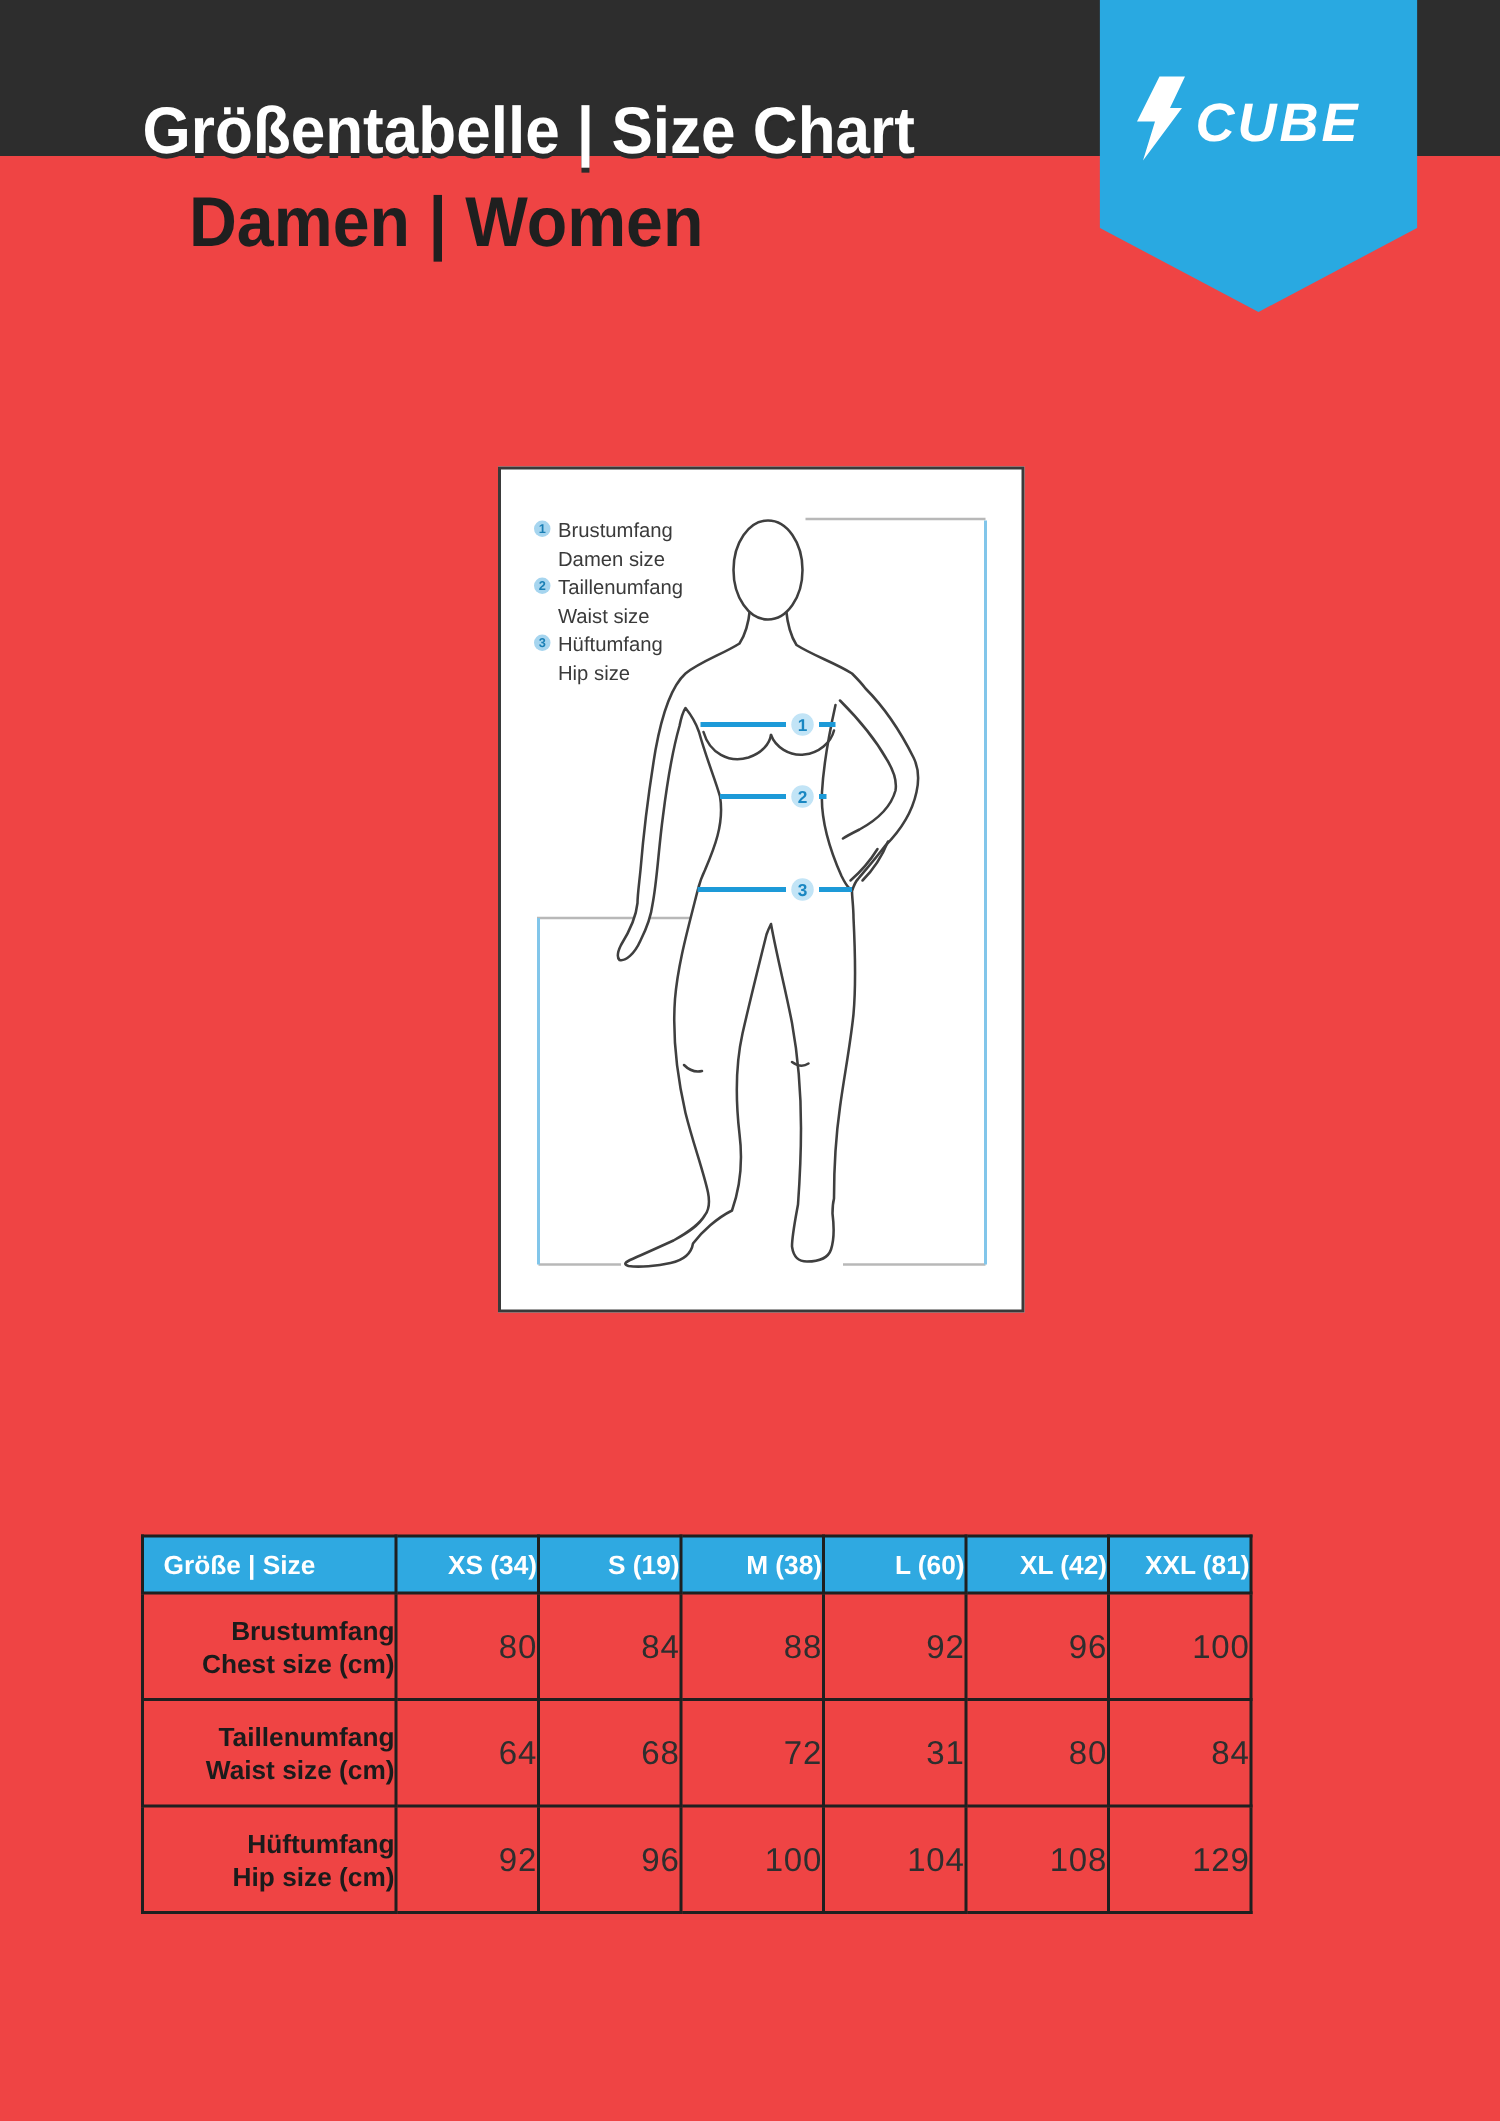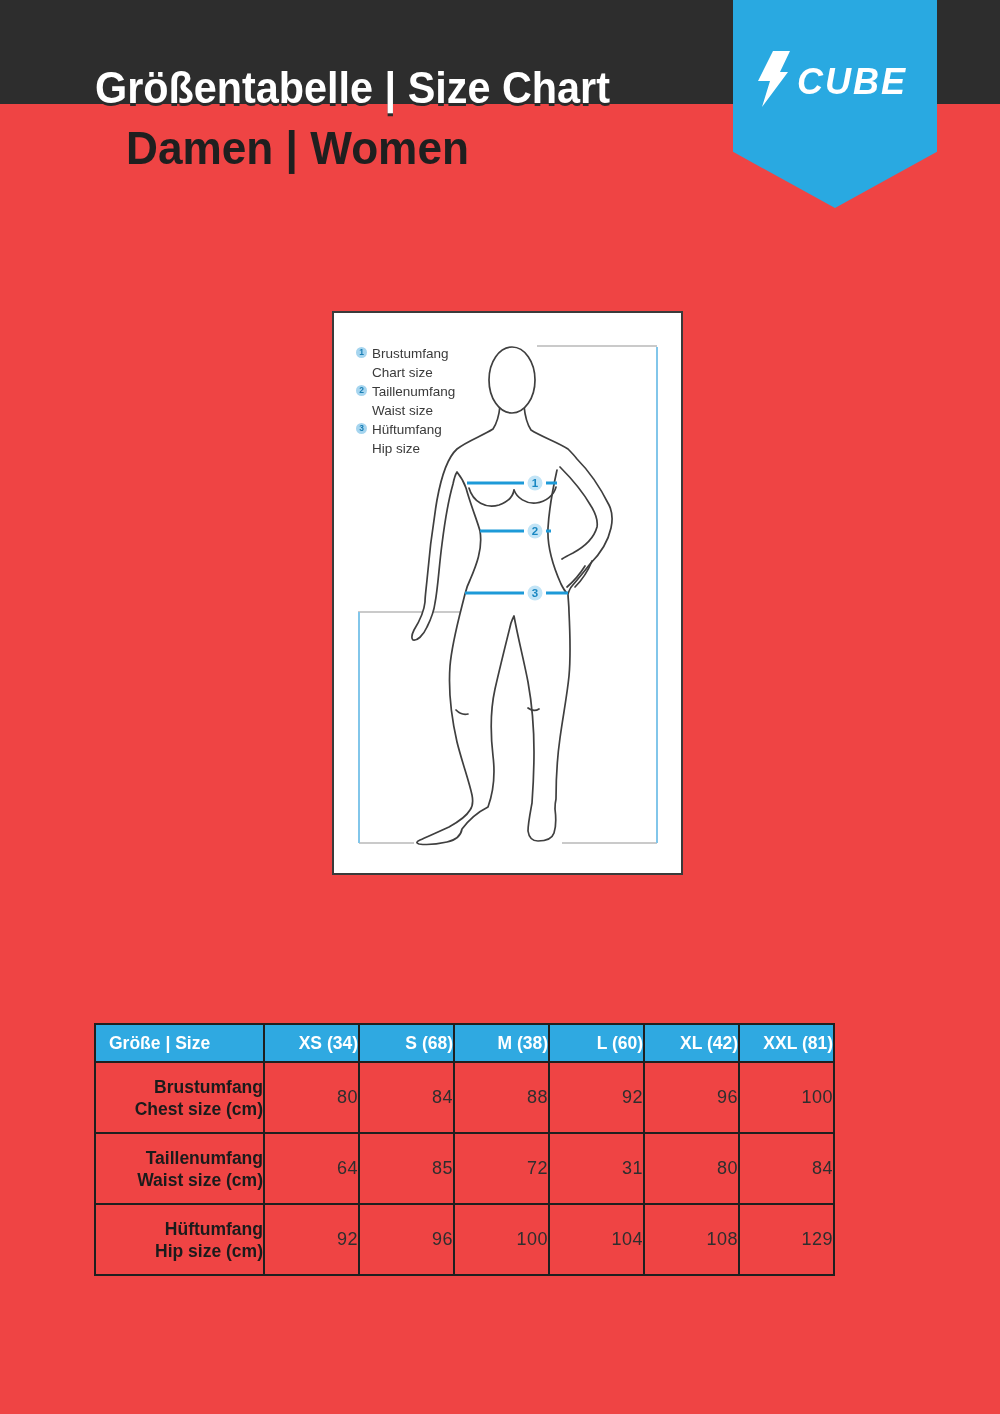--- a/index.html
+++ b/index.html
@@ -8,23 +8,23 @@
 
   
   .topbar{position:absolute;left:0;top:0;width:1000px;height:104px;background:#2D2D2D;}
   .page-title{position:absolute;left:95px;top:66px;font-size:44px;font-weight:700;color:#ffffff;
               white-space:nowrap;line-height:1;transform:scaleX(.94);transform-origin:left top;
               text-shadow:0 3px 0 #2b2b2b;letter-spacing:0;z-index:2;}
   .page-subtitle{position:absolute;left:126px;top:124px;font-size:47px;font-weight:700;color:#1f1f1f;
               white-space:nowrap;line-height:1;transform:scaleX(.94);transform-origin:left top;z-index:2;}
 
   
-  .ribbon{position:absolute;left:733px;top:0;width:164px;height:208px;background:#29A9E1;z-index:3;
+  .ribbon{position:absolute;left:733px;top:0;width:212px;height:208px;background:#29A9E1;z-index:3;
           -webkit-clip-path:polygon(0 0,100% 0,100% 73%,50% 100%,0 73%);
-          clip-path:polygon(0 0,100% 0,100% 73%,50% 100%,0 73%);padding-left:40px;}
+          clip-path:polygon(0 0,100% 0,100% 73%,50% 100%,0 73%);}
   .logo-svg{position:absolute;left:22px;top:50px;}
 
   
   .figure-panel{position:absolute;left:332px;top:311px;width:351px;height:564px;
                 border:2px solid #3A3A3A;box-sizing:border-box;background:#fff;}
   .figure-svg{position:absolute;left:0;top:0;}
   .legend{position:absolute;left:22px;top:31px;z-index:2;}
   .legend-item{display:flex;align-items:flex-start;}
   .legend-num{flex:0 0 11px;width:11px;height:11px;margin:3px 5px 0 0;border-radius:50%;
               background:#A6D5EF;color:#1A7FB5;font-size:8.5px;font-weight:700;
@@ -34,21 +34,21 @@
   
   .size-table{position:absolute;left:94px;top:1023px;border-collapse:collapse;table-layout:fixed;
               width:739px;}
   .size-table th,.size-table td{border:2px solid #1F1F1F;padding:0;text-align:right;}
   .size-table thead tr{height:38px;}
   .size-table tbody tr{height:71px;}
   .hdr-cell{background:#2FA9E1;color:#ffffff;font-size:17.5px;font-weight:700;text-align:center;}
   .hdr-cell.first{text-align:left;padding-left:13px;}
   .label-cell{font-size:17.5px;font-weight:700;color:#1b1b1b;line-height:22px;
               text-align:left;padding-left:13px;}
-  .val-cell{font-size:18px;font-weight:400;color:#2e2e2e;text-align:center;letter-spacing:.5px;}
+  .val-cell{font-size:22px;font-weight:400;color:#2e2e2e;text-align:center;letter-spacing:.5px;}
 </style>
 </head>
 <body>
 
 <div class="page">
 
   <div class="topbar"></div>
   <div class="page-title">Größentabelle | Size Chart</div>
   <div class="page-subtitle">Damen | Women</div>
 
@@ -124,21 +124,21 @@
         <text x="535" y="535">2</text>
         <text x="535" y="597">3</text>
       </g>
     </svg>
 
     <div class="legend">
       <div class="legend-item">
         <span class="legend-num">1</span>
         <div class="legend-text">
           <div>Brustumfang</div>
-          <div>Chart size</div>
+          <div>Damen size</div>
         </div>
       </div>
       <div class="legend-item">
         <span class="legend-num">2</span>
         <div class="legend-text">
           <div>Taillenumfang</div>
           <div>Waist size</div>
         </div>
       </div>
       <div class="legend-item">
@@ -158,21 +158,21 @@
         <col style="width:95px">
       <col style="width:95px">
         <col style="width:95px">
         <col style="width:95px">
         <col style="width:95px">
     </colgroup>
     <thead>
       <tr>
         <th class="hdr-cell first">Größe | Size</th>
         <th class="hdr-cell">XS (34)</th>
-        <th class="hdr-cell">S (68)</th>
+        <th class="hdr-cell">S (19)</th>
         <th class="hdr-cell">M (38)</th>
         <th class="hdr-cell">L (60)</th>
         <th class="hdr-cell">XL (42)</th>
         <th class="hdr-cell">XXL (81)</th>
       </tr>
     </thead>
     <tbody>
       <tr>
         <td class="label-cell">
           <div>Brustumfang</div>
@@ -184,21 +184,21 @@
         <td class="val-cell">92</td>
         <td class="val-cell">96</td>
         <td class="val-cell">100</td>
       </tr>
       <tr>
         <td class="label-cell">
           <div>Taillenumfang</div>
           <div>Waist size (cm)</div>
         </td>
         <td class="val-cell">64</td>
-        <td class="val-cell">85</td>
+        <td class="val-cell">68</td>
         <td class="val-cell">72</td>
         <td class="val-cell">31</td>
         <td class="val-cell">80</td>
         <td class="val-cell">84</td>
       </tr>
       <tr>
         <td class="label-cell">
           <div>Hüftumfang</div>
           <div>Hip size (cm)</div>
         </td>

